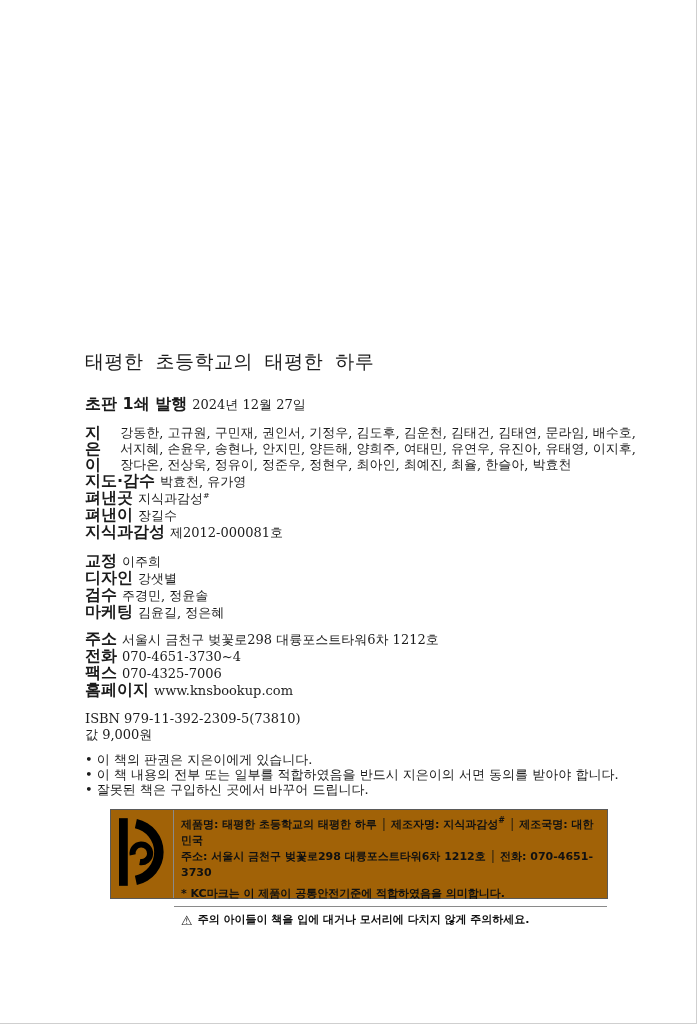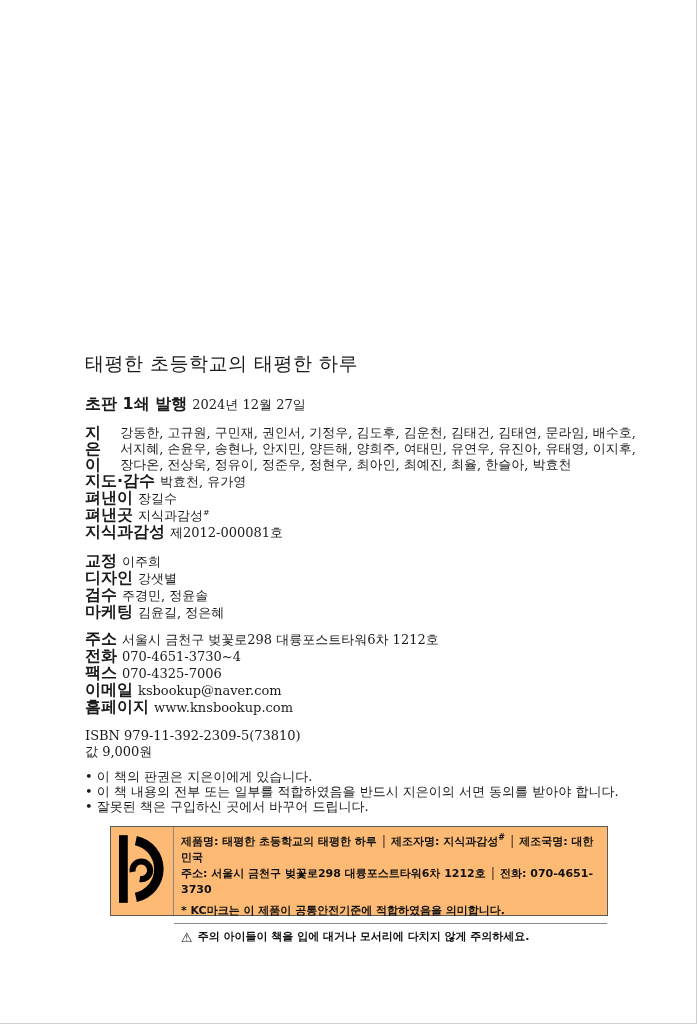--- a/index.html
+++ b/index.html
@@ -7,37 +7,38 @@
     width:697px;height:1024px;background:#ffffff;overflow:hidden;
     font-family:"DejaVu Serif","Liberation Serif",serif;
     font-size:13px;line-height:16px;color:#1b1b1b;
     border-right:1px solid #cfcfcf;border-bottom:1px solid #cfcfcf;
     box-sizing:border-box;
   }
   .page{padding:352px 60px 0 85px;}
   .title{
     font-size:19px;line-height:22px;font-weight:400;margin:0 0 22px 0;
     letter-spacing:0.5px;
+    font-family:Liberation Mono, monospace;
   }
   .lbl{
     font-family:"DejaVu Sans","Liberation Sans",sans-serif;
     font-weight:700;font-size:16px;margin-right:5px;
   }
   .line{white-space:nowrap;}
   .sec{margin:0 0 12px 0;}
   .sec-staff{margin-bottom:10px;}
   .sec-contact{margin-bottom:12px;}
   .sec-isbn{margin-bottom:9px;}
   .authors{display:flex;}
   .authors .val div{white-space:nowrap;}
   sup.mark{font-size:8px;line-height:0;vertical-align:super;}
   .notices div{line-height:15px;white-space:nowrap;}
   .kc-box{
     margin:12px 0 0 25px;width:498px;height:90px;box-sizing:border-box;
-    border:1px solid #5a5a5a;display:flex;align-items:stretch;background:#fdba74;
+    border:1px solid #5a5a5a;display:flex;align-items:stretch;background:#a16207;
   }
   .kc-logo-cell{
     width:62px;flex:0 0 62px;border-right:1px solid #8a8a8a;
     display:flex;align-items:center;justify-content:center;
   }
   .kc-text-cell{
     flex:1;display:flex;flex-direction:column;
     font-family:"DejaVu Sans","Liberation Sans",sans-serif;
     font-size:11px;line-height:16px;font-weight:600;color:#111;
   }
@@ -68,24 +69,24 @@
       <div class="val">
         <div>강동한, 고규원, 구민재, 권인서, 기정우, 김도후, 김운천, 김태건, 김태연, 문라임, 배수호,</div>
         <div>서지혜, 손윤우, 송현나, 안지민, 양든해, 양희주, 여태민, 유연우, 유진아, 유태영, 이지후,</div>
         <div>장다온, 전상욱, 정유이, 정준우, 정현우, 최아인, 최예진, 최율, 한슬아, 박효천</div>
       </div>
     </div>
     <div class="line">
       <span class="lbl">지도·감수</span><span>박효천, 유가영</span>
     </div>
     <div class="line">
-      <span class="lbl">펴낸이</span><span>장길수</span>
+      <span class="lbl">펴낸곳</span><span>지식과감성</span><sup class="mark">#</sup>
     </div>
     <div class="line">
-      <span class="lbl">펴낸곳</span><span>지식과감성</span><sup class="mark">#</sup>
+      <span class="lbl">펴낸이</span><span>장길수</span>
     </div>
     <div class="line">
       <span class="lbl">지식과감성</span><span>제2012-000081호</span>
     </div>
   </div>
 
   <div class="sec sec-staff">
     <div class="line">
       <span class="lbl">교정</span><span>이주희</span>
     </div>
@@ -102,23 +103,20 @@
 
   <div class="sec sec-contact">
     <div class="line">
       <span class="lbl">주소</span><span>서울시 금천구 벚꽃로298 대륭포스트타워6차 1212호</span>
     </div>
     <div class="line">
       <span class="lbl">전화</span><span>070-4651-3730~4</span>
     </div>
     <div class="line">
       <span class="lbl">팩스</span><span>070-4325-7006</span>
-    </div>
-    <div class="line">
-      <span class="lbl">이메일</span><span>ksbookup@naver.com</span>
     </div>
     <div class="line">
       <span class="lbl">홈페이지</span><span>www.knsbookup.com</span>
     </div>
   </div>
 
   <div class="sec sec-isbn">
     <div class="line">ISBN 979-11-392-2309-5(73810)</div>
     <div class="line">값 9,000원</div>
   </div>

